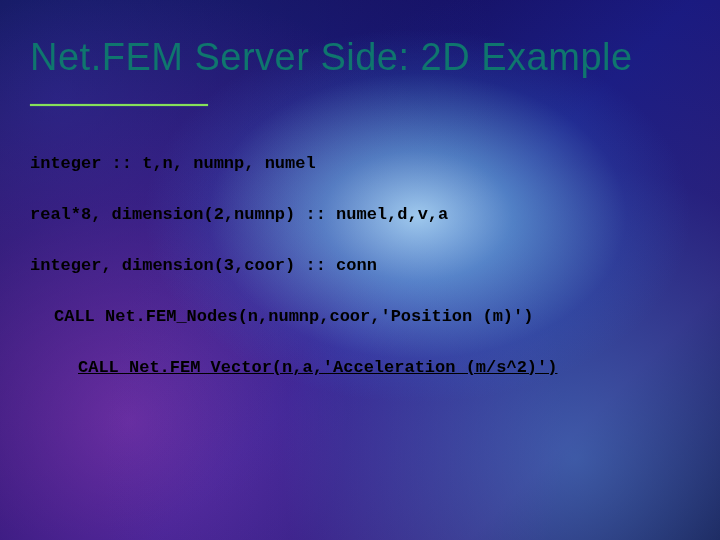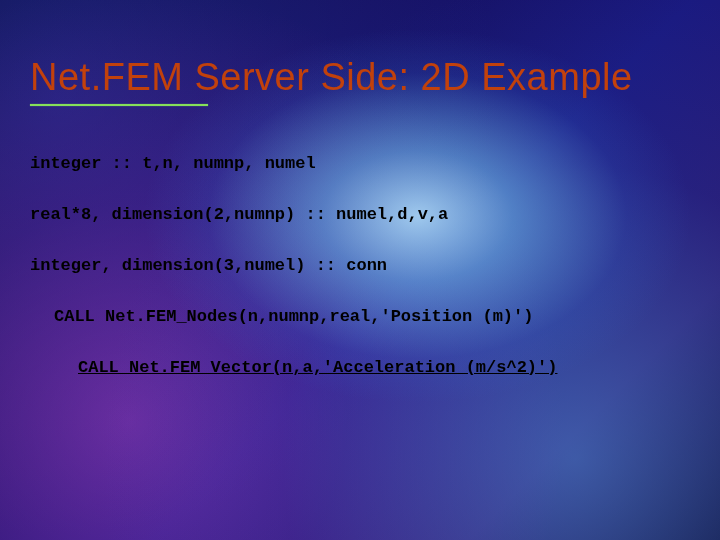--- a/index.html
+++ b/index.html
@@ -15,26 +15,26 @@
       radial-gradient(circle at 80% 85%, rgba(90,170,240,0.45) 0%, rgba(60,90,200,0.1) 40%, rgba(30,20,90,0) 65%),
       radial-gradient(circle at 18% 78%, rgba(200,70,210,0.45) 0%, rgba(140,40,170,0.25) 30%, rgba(50,20,110,0) 60%),
       radial-gradient(circle at 8% 18%, rgba(40,50,160,0.6) 0%, rgba(30,20,90,0) 55%),
       linear-gradient(135deg, #0a0a3a 0%, #151060 30%, #1a1a80 55%, #2a1a70 80%, #0c0838 100%);
     font-family: Verdana, Geneva, sans-serif;
     color: #000;
     position: relative;
   }
   .title {
     position: absolute;
-    top: 56px;
+    top: 36px;
     left: 30px;
     font-family: Verdana, Geneva, sans-serif;
     font-size: 38px;
     font-weight: 400;
-    color: #c2410c;
+    color: #0f766e;
     letter-spacing: 0.5px;
     white-space: nowrap;
   }
   .underline {
     position: absolute;
     top: 104px;
     left: 30px;
     width: 178px;
     height: 2px;
     background: #86e05a;
@@ -58,19 +58,19 @@
 </style>
 </head>
 <body>
 
 <div class="title">Net.FEM Server Side: 2D Example</div>
 <div class="underline"></div>
 
 <div class="code">
 <span class="ln">integer :: t,n, numnp, numel</span>
 <span class="ln">real*8, dimension(2,numnp) :: numel,d,v,a</span>
-<span class="ln">integer, dimension(3,numel) :: conn</span>
-<span class="ln i1">CALL Net.FEM_Nodes(n,numnp,real,'Position (m)')</span>
+<span class="ln">integer, dimension(3,coor) :: conn</span>
+<span class="ln i1">CALL Net.FEM_Nodes(n,numnp,coor,'Position (m)')</span>
 <span class="ln i2">CALL Net.FEM_Vector(n,a,'Acceleration (m/s^2)')</span>
 
 
 
 </div>
 
 </body></html>

